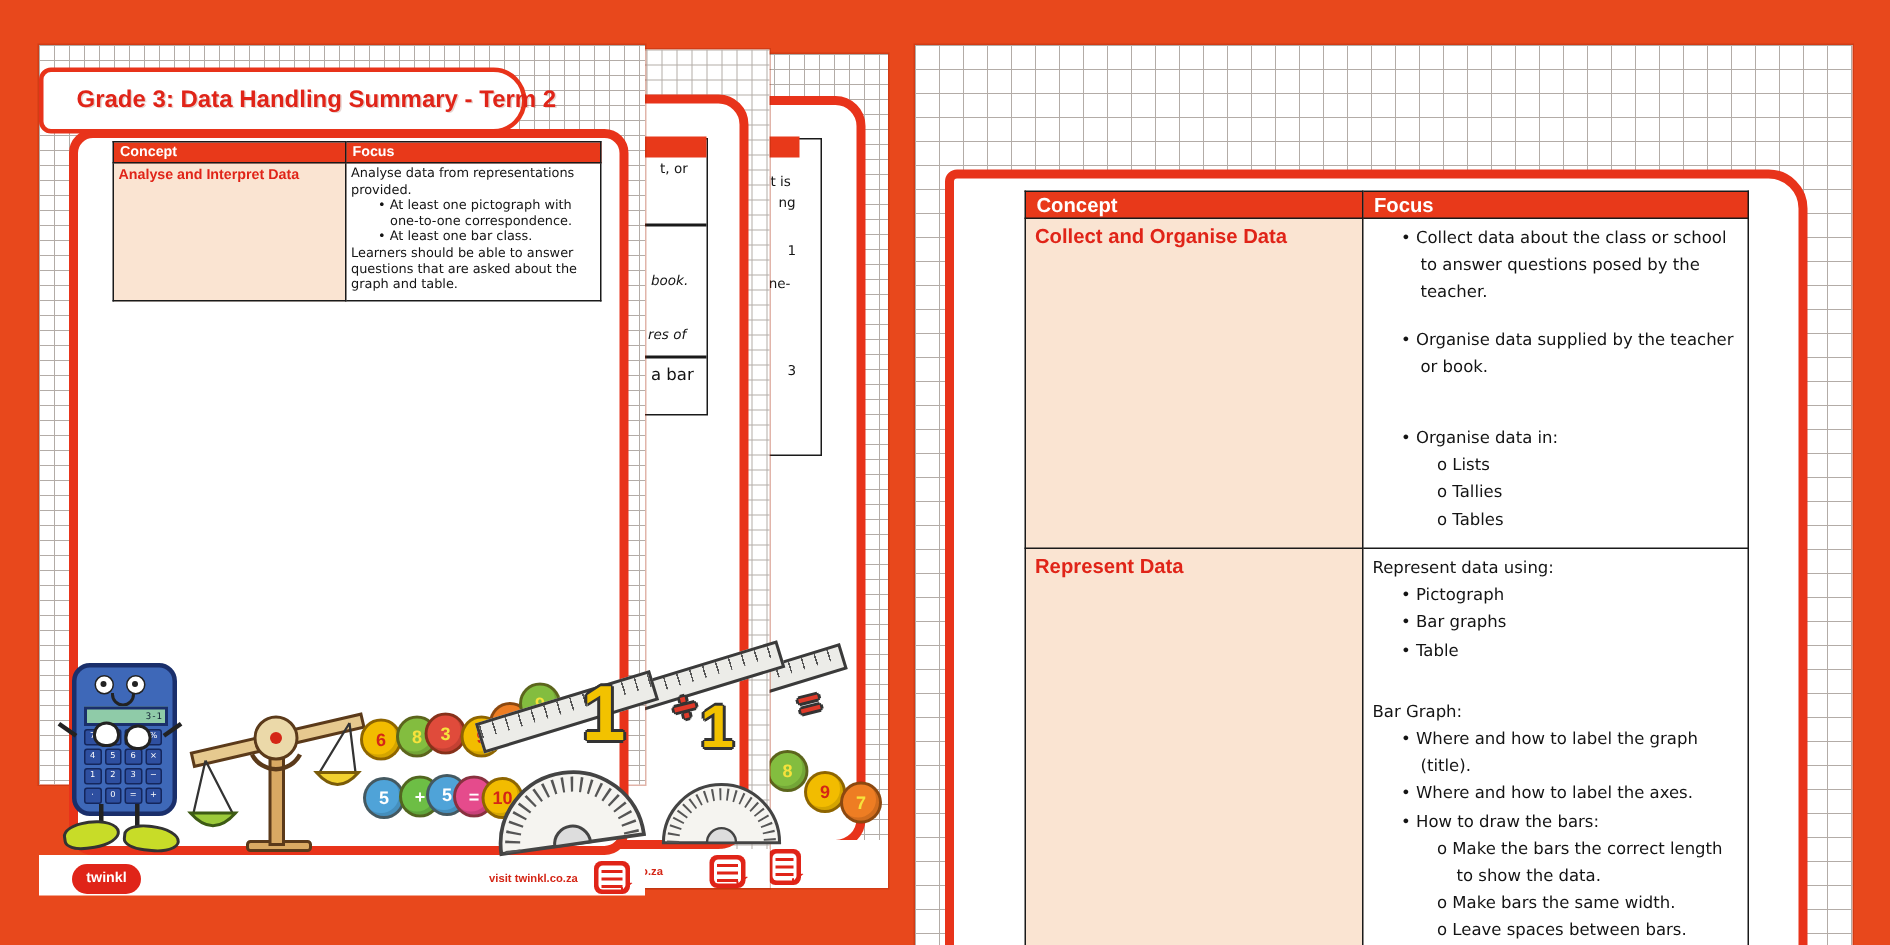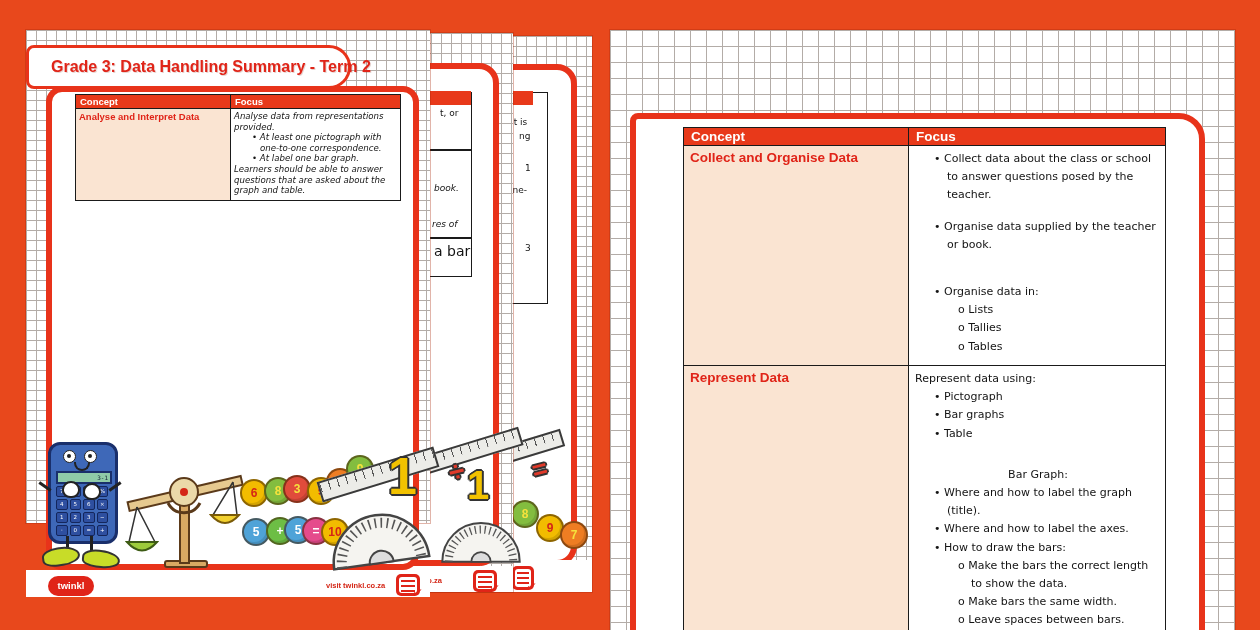--- a/index.html
+++ b/index.html
@@ -20,21 +20,21 @@
   .thdr{background:#E8391A;color:#fff;font-family:"Liberation Sans",sans-serif;font-weight:bold;}
   .concept{background:#FAE4D2;color:#E02418;font-family:"Liberation Sans",sans-serif;font-weight:bold;}
   .focus{background:#fff;color:#141414;}
 
   
   .fl{white-space:normal;}
   .big .fl{font-size:11px;line-height:18.2px;}
   .big .i1{padding-left:32px;text-indent:-13px;}
   .big .i2{padding-left:56px;text-indent:-13px;}
   .big .g-sm{margin-top:13px;}
-  .big .g-md{margin-top:23px;text-align:center;}
+  .big .g-md{margin-top:23px;}
   .big .g-xl{margin-top:29px;}
   .small .fl{font-size:8.6px;line-height:10.6px;}
   .small .i1{padding-left:26px;text-indent:-8px;}
 
   
   .cloud{position:absolute;background:#E02418;color:#fff;border-radius:14px;
          font-family:"Liberation Sans",sans-serif;font-weight:bold;text-align:center;}
   .visit{position:absolute;color:#D42616;font-weight:bold;font-size:7.5px;font-family:"Liberation Sans",sans-serif;}
   .badge{position:absolute;background:#E02418;border-radius:5px;}
   .badge .bi{position:absolute;left:3px;top:3px;right:3px;bottom:3px;background:#fff;border-radius:3px;}
@@ -97,21 +97,21 @@
 
   <div class="page grid10" style="left:101px;top:33px;width:412px;height:559px;z-index:2;">
     <div class="frame" style="left:-50px;top:30px;width:436px;height:491px;border-radius:20px;"></div>
     <div style="position:absolute;left:280px;top:59px;width:89px;height:183px;background:#fff;border:1.6px solid #1a1a1a;">
       <div style="position:absolute;left:-2px;top:-2px;width:91px;height:14px;background:#E8391A;"></div>
       <div class="sfrag" style="left:58px;top:15px;font-size:9px;">t, or</div>
       <div style="position:absolute;left:0;top:56px;width:100%;height:1.5px;background:#1a1a1a;"></div>
       <div class="sfrag" style="left:52px;top:90px;font-size:9px;font-style:italic;">book.</div>
       <div class="sfrag" style="left:50px;top:126px;font-size:9px;font-style:italic;">res of</div>
       <div style="position:absolute;left:0;top:144px;width:100%;height:1.5px;background:#1a1a1a;"></div>
-      <div class="sfrag" style="left:52px;top:150px;font-size:14px;">a bar</div>
+      <div class="sfrag" style="left:52px;top:150px;font-size:11px;">a bar</div>
     </div>
     <div class="ruler" style="left:322px;top:408px;width:96px;height:15px;transform:rotate(-17deg);"></div>
     <div class="glyph" style="left:348px;top:425px;font-size:28px;color:#E03A2A;transform:rotate(-14deg);">÷</div>
     <div class="glyph" style="left:366px;top:432px;font-size:40px;color:#F2C200;">1</div>
     <div class="glyph" style="left:344px;top:474px;font-size:26px;color:#E03A2A;transform:rotate(-14deg);"></div>
     <svg style="position:absolute;left:338px;top:482px;" width="84" height="50" viewBox="0 0 104 62">
       <path d="M4 58 A 48 48 0 0 1 100 58 Z" fill="#F5F4F0" stroke="#444" stroke-width="2.5"></path>
       <path d="M12 58 A 40 40 0 0 1 92 58" fill="none" stroke="#555" stroke-width="10" stroke-dasharray="1.6 4.5"></path>
       <path d="M40 58 A 12 12 0 0 1 64 58 Z" fill="#ddd" stroke="#444" stroke-width="2"></path>
     </svg>
@@ -141,25 +141,25 @@
           <col style="width:155px;">
           <col style="width:170px;">
         </colgroup>
       <tbody>
           <tr style="height:13px;">
         <th class="thdr" style="font-size:9.5px;padding:0 0 0 4px;line-height:13px;">Concept</th>
         <th class="thdr" style="font-size:9.5px;padding:0 0 0 4px;line-height:13px;">Focus</th>
       </tr>
       <tr style="height:92px;">
         <td class="concept" style="font-size:9.5px;padding:2px 3px;">Analyse and Interpret Data</td>
-        <td class="focus" style="padding:2px 3px;font-style:italic;">
+        <td class="focus" style="padding:2px 3px;">
           <div>
                 <div class="fl i0">Analyse data from representations provided.</div>
                 <div class="fl i1">• At least one pictograph with one-to-one correspondence.</div>
-                <div class="fl i1">• At label one bar graph.</div>
+                <div class="fl i1">• At least one bar class.</div>
                 <div class="fl i0">Learners should be able to answer questions that are asked about the graph and table.</div>
               </div>
         </td>
       </tr>
     </tbody>
       </table>
 
     <div>
 
       <div class="calc-body" style="left:22px;top:412px;width:64px;height:96px;">

